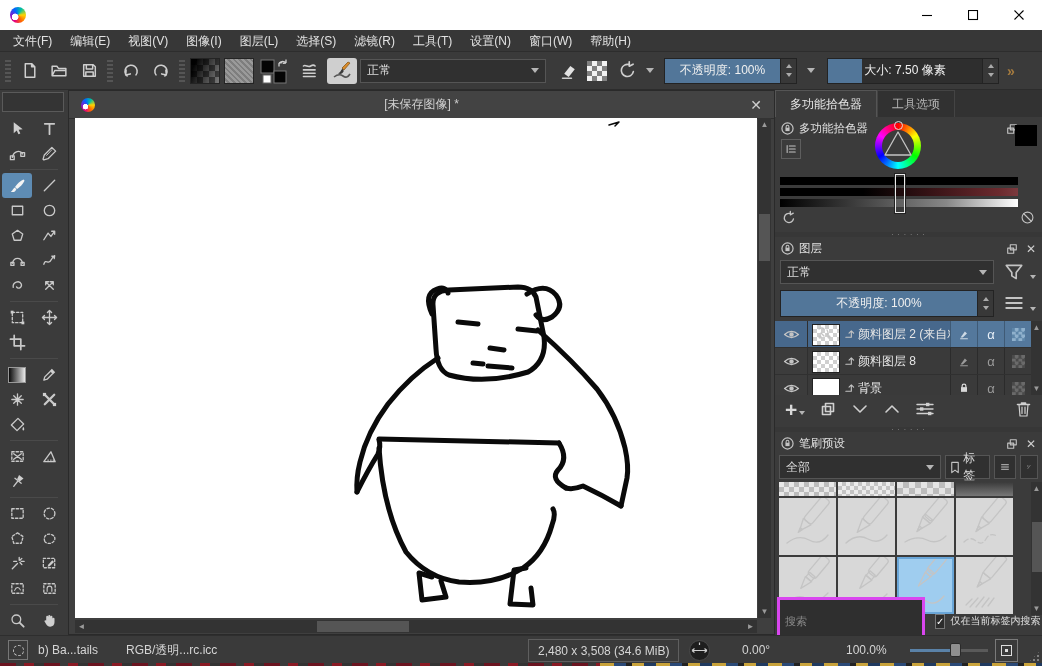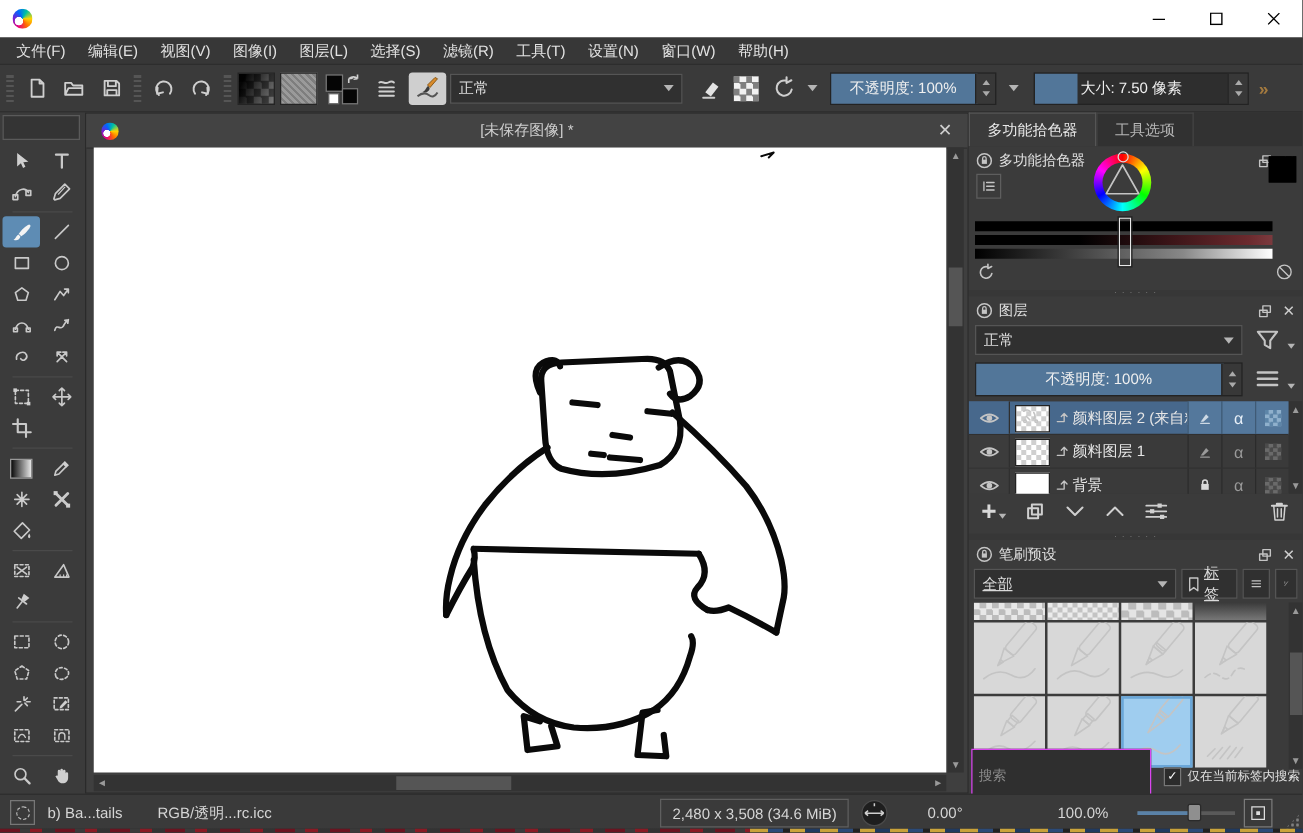--- a/index.html
+++ b/index.html
@@ -103,29 +103,29 @@
   .ldeco{width:14px;display:flex;align-items:center;}
   .lname{flex:1;display:flex;align-items:center;font-size:12px;color:#e6e6e6;white-space:nowrap;overflow:hidden;}
   .licell{width:26px;display:flex;align-items:center;justify-content:center;border-left:1px solid rgba(0,0,0,.25);color:#9a9a9a;font-size:13px;}
   .lrow.sel,.lrow.sel .eyecell{background:#47688c;}
   .lrow.sel .licell{background:#54789c;color:#e8f0f8;}
   .lscroll{position:absolute;right:0;top:84px;width:11px;height:74px;background:#333;}
   .lbot{position:absolute;left:0;right:0;bottom:2px;height:30px;display:flex;align-items:center;gap:14px;padding:0 10px;}
   .lbot svg *{stroke:#d0d0d0;stroke-width:1.6;}
   .plusg{color:#d8d8d8;font-size:21px;line-height:20px;font-weight:bold;}
   
-  .bctrl{display:flex;align-items:center;margin:2px 4px 0 4px;gap:4px;text-decoration:underline;}
+  .bctrl{display:flex;align-items:center;margin:2px 4px 0 4px;gap:4px;}
   .bgrid{position:absolute;left:4px;top:50px;width:247px;height:133px;overflow:hidden;}
   .brow{display:flex;gap:2px;margin-bottom:2px;}
   .bcell{width:57px;height:57px;background:#d8d8d8;position:relative;flex:none;}
   .bcell.part{height:14px;}
   .bcell.selp{background:#9fcdef;outline:2px solid #6aa6d8;outline-offset:-2px;}
   .bscroll{position:absolute;right:0;top:50px;width:11px;height:133px;background:#333;}
   .bsearchrow{position:absolute;left:2px;right:2px;bottom:3px;height:22px;display:flex;align-items:center;}
-  .bsearch{width:132px;height:18px;background:#2f2f2f;border:1px solid #d946ef;color:#ddd;font-size:11px;padding:12px 5px;font-family:inherit;}
+  .bsearch{width:132px;height:18px;background:#2f2f2f;border:3px solid #d946ef;color:#ddd;font-size:11px;padding:12px 5px;font-family:inherit;}
   .bsearch::placeholder{color:#8a8a8a;}
   .bcheck{width:13px;height:13px;background:#2c2c2c;border:1px solid #777;margin:0 5px 0 10px;display:flex;align-items:center;justify-content:center;color:#fff;font-size:10px;}
   .bchecklabel{font-size:10px;color:#e0e0e0;white-space:nowrap;}
   
   .statusbar{left:0;top:635px;width:1042px;height:28px;background:#3a3a3a;border-top:1px solid #2e2e2e;}
   .statusbar .it{position:absolute;top:0;height:28px;display:flex;align-items:center;color:#d5d5d5;font-size:12px;}
   .selshape{width:18px;height:18px;border:1px solid #777;display:flex;align-items:center;justify-content:center;}
   .selshape i{width:9px;height:9px;border:1px dashed #bbb;border-radius:50%;}
   .dimbox{border:1px solid #5f5f5f;padding:2px 9px;}
   .zslider{width:78px;height:14px;position:relative;}
@@ -676,21 +676,21 @@
               <path d="M1.5 7 Q9 0.5 16.5 7 Q9 13.5 1.5 7 Z"></path>
               <circle cx="9" cy="7" r="2.4" style="fill:#c4c4c4;stroke:none"></circle>
             </svg>
         </span>
         <span class="lthumb checkerbg"></span>
         <span class="ldeco">
             <svg width="11" height="11" viewBox="0 0 12 12">
               <path d="M2 2 L2 8 L9 8 M9 8 l-2.5 -2.5 M9 8 l-2.5 2.5" style="stroke-width:1.2" transform="rotate(-90 5.5 5.5)"></path>
             </svg>
           </span>
-        <span class="lname">颜料图层 1</span>
+        <span class="lname">颜料图层 8</span>
         <span class="licell">
             <svg width="12" height="12" viewBox="0 0 14 14">
               <path d="M3 11 L8 4 L10.5 6.5 L5.5 11 Z" style="fill:#9a9a9a;stroke:none"></path>
               <path d="M3 12.5 H11" style="stroke:#9a9a9a;stroke-width:1.2"></path>
             </svg>
           </span>
         <span class="licell">α</span>
         <span class="licell">
             <span style="width:13px;height:13px;background:repeating-conic-gradient(#6a6a6a 0 25%,#4a4a4a 0 50%);background-size:6.5px 6.5px;display:block;"></span>
           </span>

